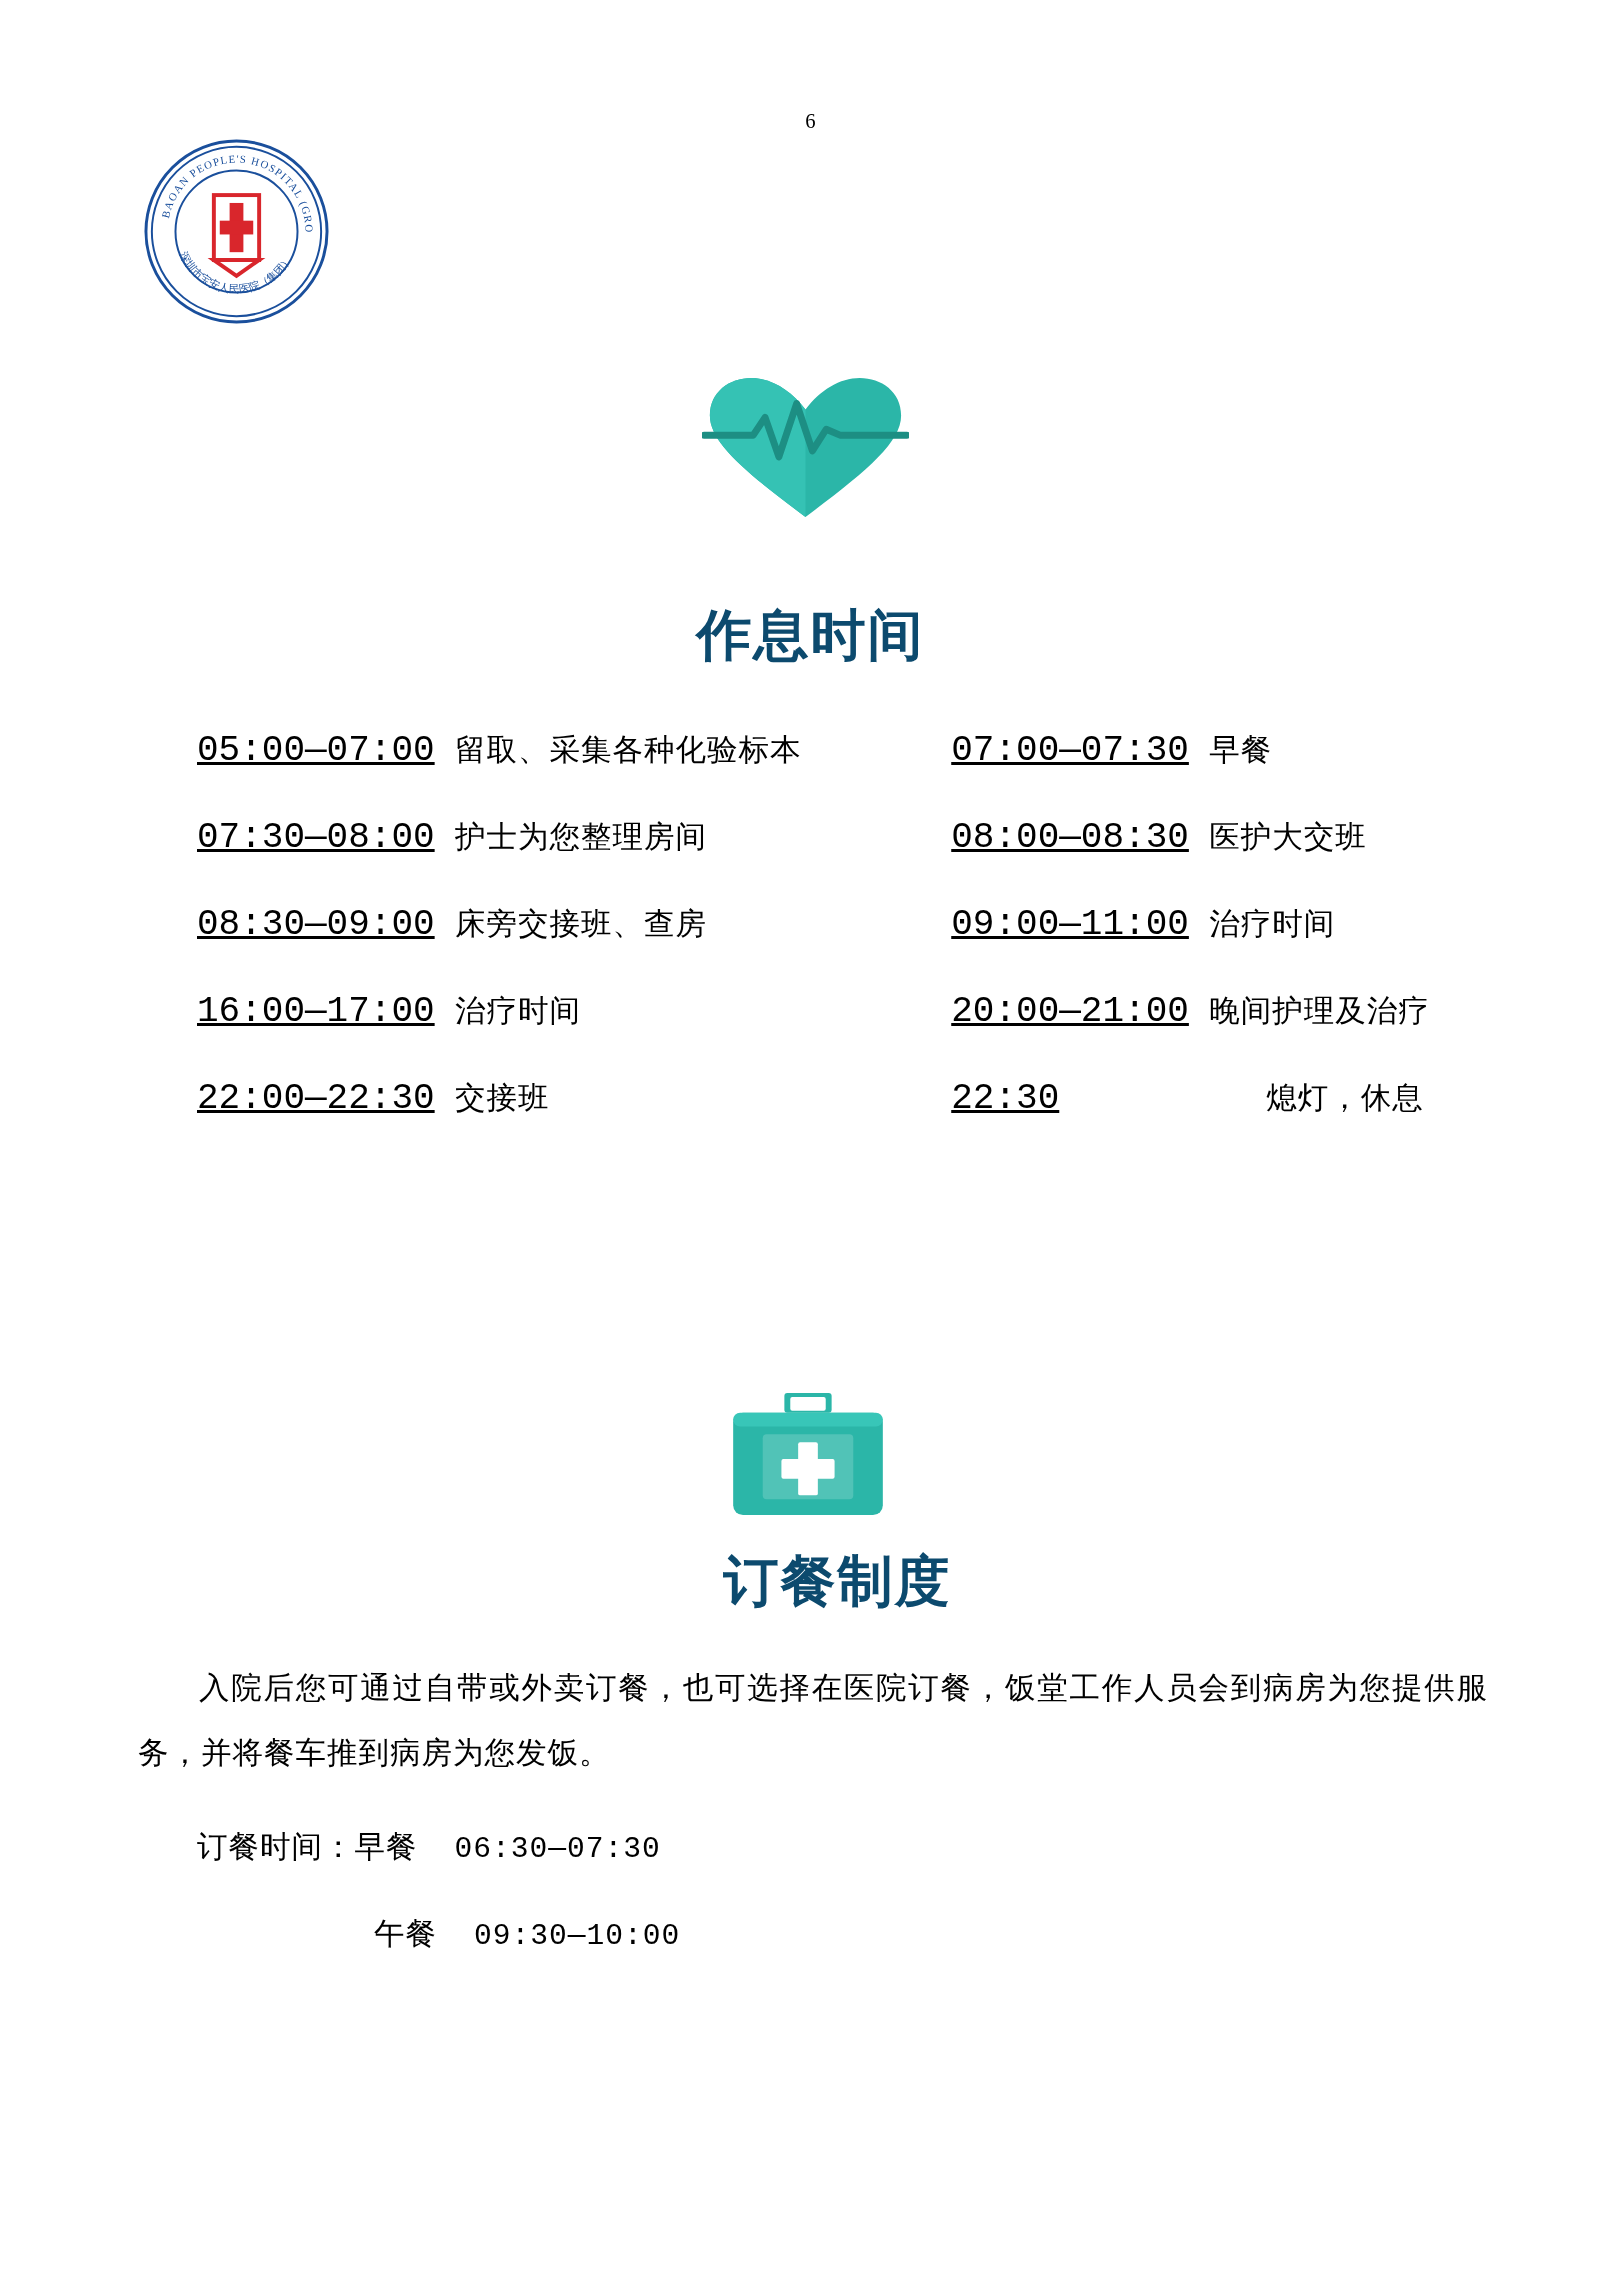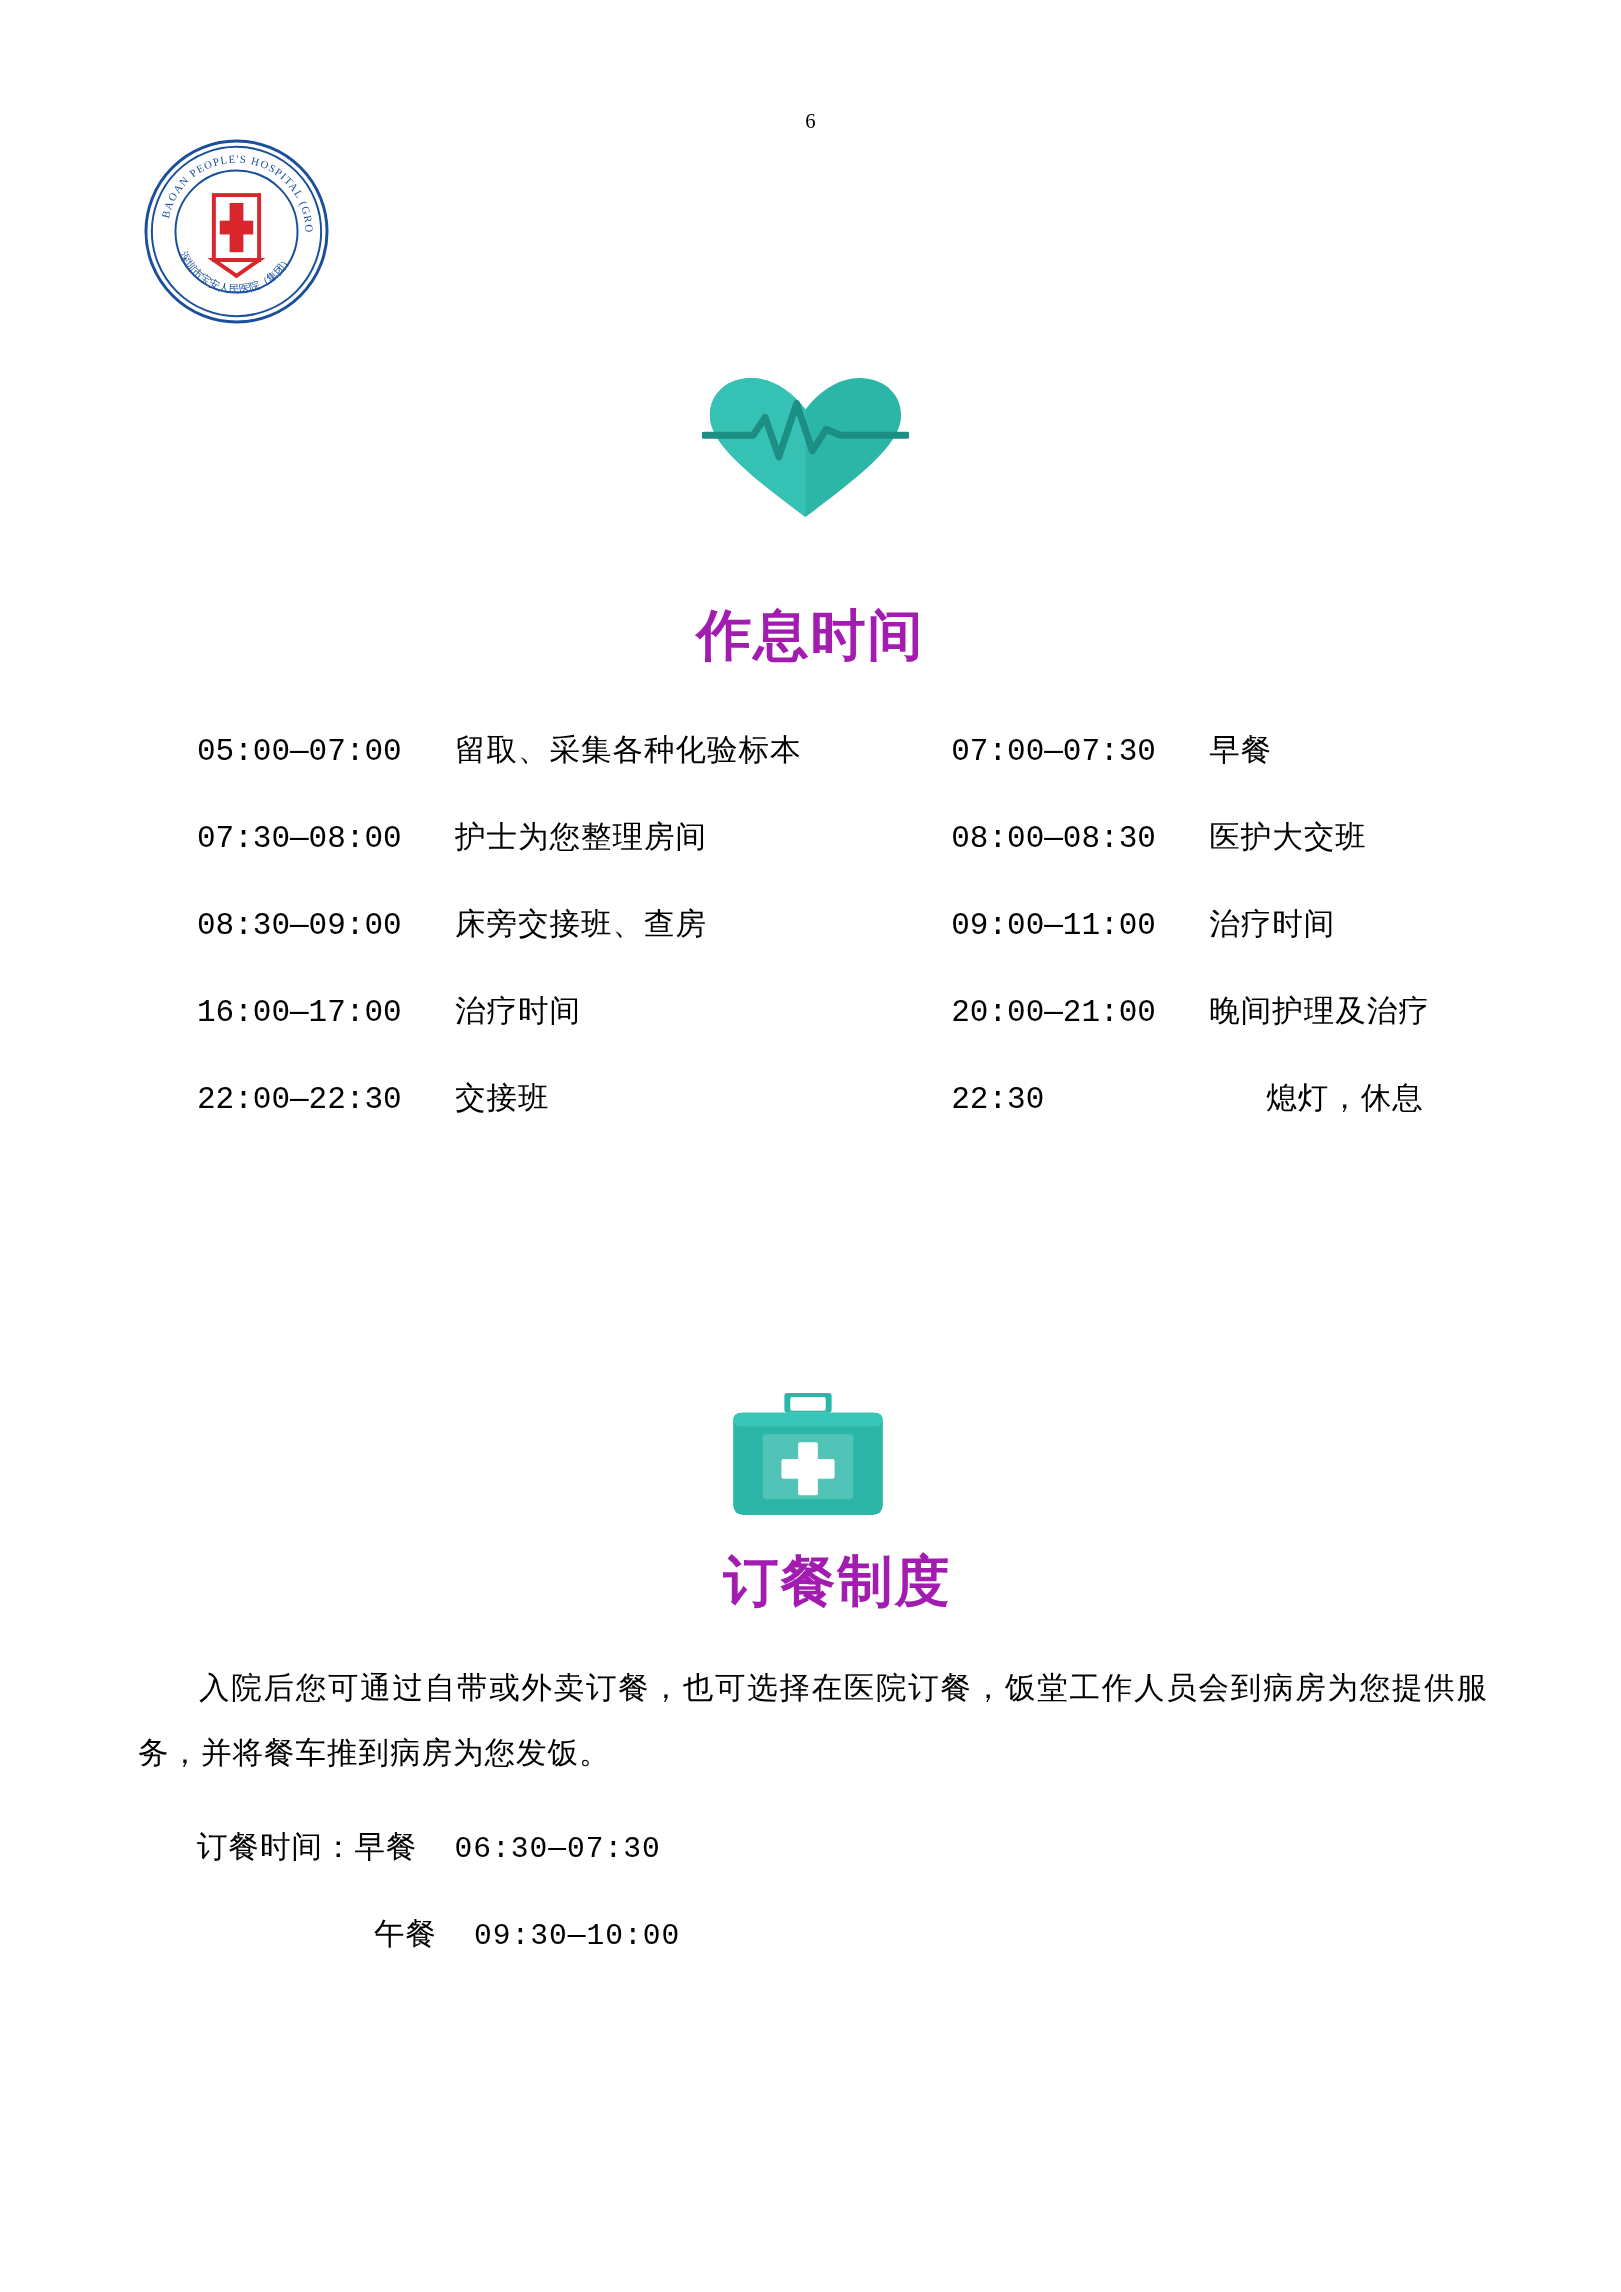--- a/index.html
+++ b/index.html
@@ -51,21 +51,21 @@
   
   .section-title {
     position: absolute;
     width: 1621px;
     left: 0;
     text-align: center;
     font-family: "DejaVu Serif", "Liberation Serif", serif;
     font-weight: bold;
     font-size: 55px;
     letter-spacing: 2px;
-    color: #a21caf;
+    color: #0c4a6e;
   }
   #title-schedule { top: 599px; }
   #title-meal { top: 1545px; padding-left: 27px; }
 
   
   .schedule {
     position: absolute;
     left: 197px;
     top: 707px;
     width: 1281px;
@@ -76,25 +76,26 @@
     align-items: center;
   }
   .col-left, .col-right {
     display: flex;
     align-items: baseline;
   }
   .col-left { width: 739px; }
   .col-right { width: 542px; margin-left: 36px; }
   .time {
     font-family: "Liberation Mono", "DejaVu Sans Mono", monospace;
-    font-size: 31px;
+    font-size: 36px;
     letter-spacing: 0px;
     white-space: pre;
     display: inline-block;
     width: 258px;
+    text-decoration: underline;
   }
   .desc {
     font-family: "DejaVu Serif", "Liberation Serif", serif;
     font-size: 30.5px;
     letter-spacing: 1px;
   }
   .desc.indent-1 { padding-left: 57px; }
 
   
   .kit-icon {

